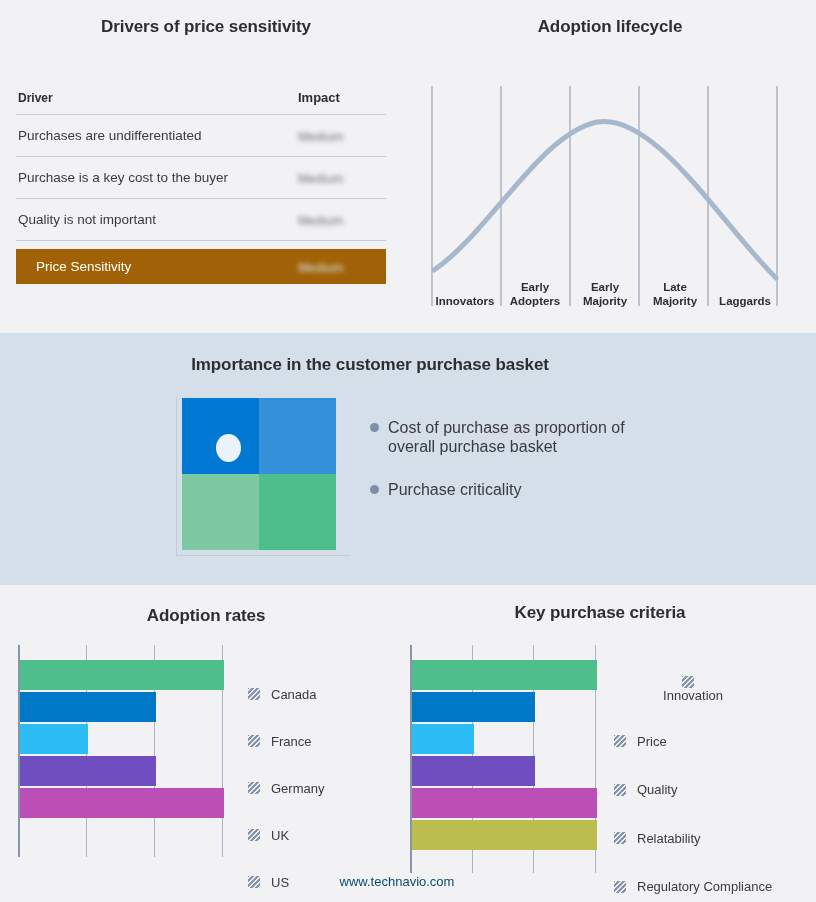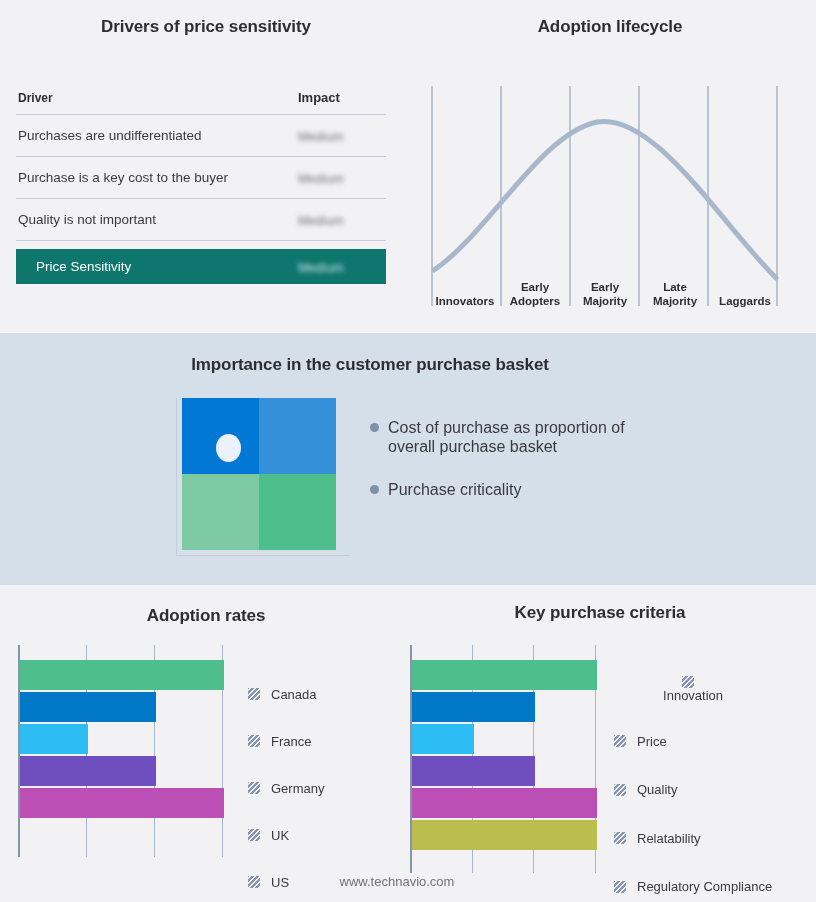--- a/index.html
+++ b/index.html
@@ -37,21 +37,21 @@
     font-size:12.5px; color:#6d6d73;
     filter: blur(2.6px);
     -webkit-filter: blur(2.6px);
     letter-spacing:0.2px;
     user-select:none;
   }
   .dv-highlight {
     margin-top:8px;
     display:flex; align-items:center;
     height:35px; width:370px;
-    background:#0f766e; padding: 0 2px 0 20px;
+    background:#a16207; padding: 0 2px 0 20px;
   }
   .dv-highlight .c1 { flex:1; font-size:13.5px; color:#ffffff; }
   .dv-highlight .c2 { width:86px; }
   .dv-highlight .blur-val { color:#dcecf8; }
 
   
   .lifecycle { position:absolute; left:430px; top:82px; width:350px; height:228px; }
   .lc-svg { position:absolute; left:0; top:0; }
   .lc-labels { position:absolute; left:0; bottom:0; width:350px; height:46px; display:flex; }
   .lc-lab {
@@ -87,21 +87,21 @@
   .bl-item { display:flex; align-items:center;margin-top:15px; }
   .bl-sw { width:12px; height:12px; margin-right:11px; flex-shrink:0;
            background-color:#8795ab;
            background-image: repeating-linear-gradient(-45deg,
               rgba(255,255,255,0.85) 0px, rgba(255,255,255,0.85) 1.5px,
               rgba(0,0,0,0) 1.5px, rgba(0,0,0,0) 3.6px);
   }
   .bl-txt { font-size:13px; color:#3a3a40; white-space:nowrap; }
 
   .footer { position:absolute; left:0; top:874px; width:794px; text-align:center;
-            font-size:13px; color:#737373; }
+            font-size:13px; color:#0c4a6e; }
 </style>
 </head>
 <body>
 
 <div class="page">
 
   <div class="band-top"></div>
   <div class="band-mid"></div>
   <div class="band-bottom"></div>
 

